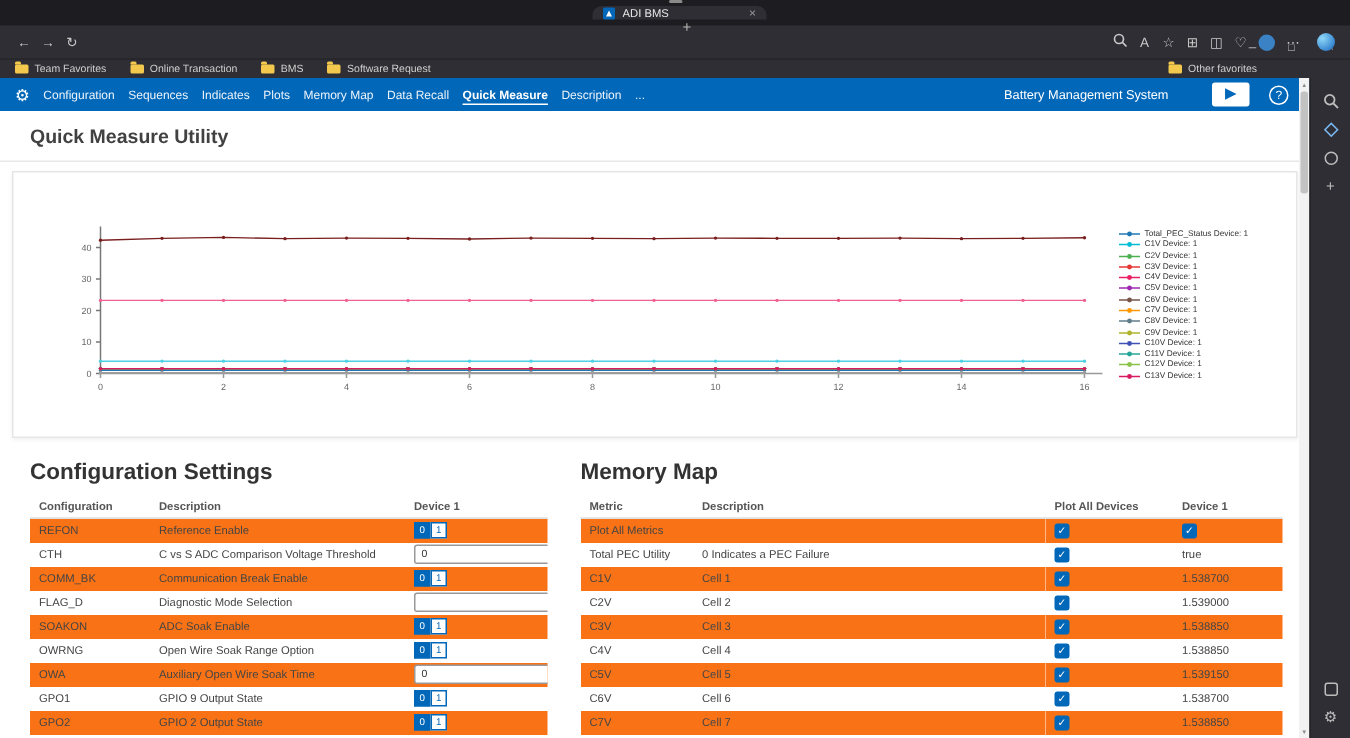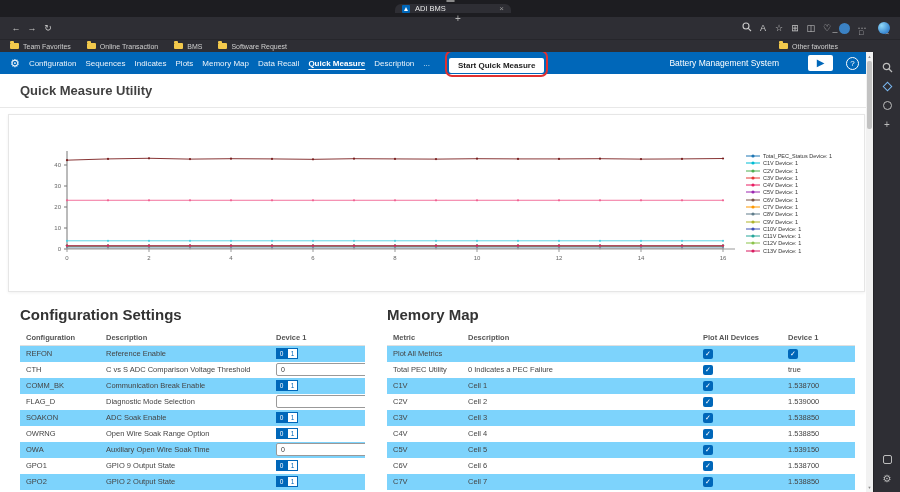--- a/index.html
+++ b/index.html
@@ -73,21 +73,21 @@
   .legend-row { display:flex; align-items:center; gap:3px; height:5.8px; }
   .legend-label { font-size:5.5px; color:#333; white-space:nowrap; }
 
   .tables { display:flex; gap:22px; padding:8px 14px 0 20px; }
   .panel-left { width:345px; flex:0 0 auto; }
   .panel-right { flex:1; margin-right:4px; }
   .panel-title { font-size:15px; font-weight:bold; color:#333; margin:0 0 7px; }
   table { border-collapse:collapse; width:100%; table-layout:fixed; }
   th { font-size:7.5px; color:#555; text-align:left; padding:3px 6px; border-bottom:1px solid #e0e0e0; }
   td { font-size:7.5px; color:#444; padding:0 6px; height:16px; overflow:hidden; white-space:nowrap; }
-  tr.stripe { background:#7dd3fc; }
+  tr.stripe { background:#f97316; }
 
   .toggle { display:inline-flex; }
   .seg { width:11px; height:11px; display:flex; align-items:center; justify-content:center;
          font-size:6.5px; border:1px solid #0067b9; color:#0067b9; background:#fff; }
   .seg.sel { background:#0067b9; color:#fff; }
   .sel-box { width:112px; height:13px; border:1px solid #999; border-radius:2px; display:flex;
              align-items:center; justify-content:space-between; padding:0 4px; background:#fff; }
   .sel-box .val { font-size:7px; color:#333; }
   .cfg-input { width:112px; height:13px; border:1px solid #999; border-radius:2px; background:#fff; }
   .cb { width:10px; height:10px; background:#0067b9; border-radius:2px; color:#fff; font-size:7px;
@@ -187,21 +187,20 @@
           <span class="nav-item">Configuration</span>
           <span class="nav-item">Sequences</span>
           <span class="nav-item">Indicates</span>
           <span class="nav-item">Plots</span>
           <span class="nav-item">Memory Map</span>
           <span class="nav-item">Data Recall</span>
           <span class="nav-item active">Quick Measure</span>
           <span class="nav-item">Description</span>
           <span class="nav-item">...</span>
         </div>
-      <span class="annotate"><button class="start-btn">Start Quick Measure</button></span>
       <span class="brand">Battery Management System</span>
       <span class="play-btn">
           <span>▶</span>
         </span>
       <span class="help">?</span>
     </div>
 
     <div class="page-title">Quick Measure Utility</div>
 
     <div class="chart-card">

